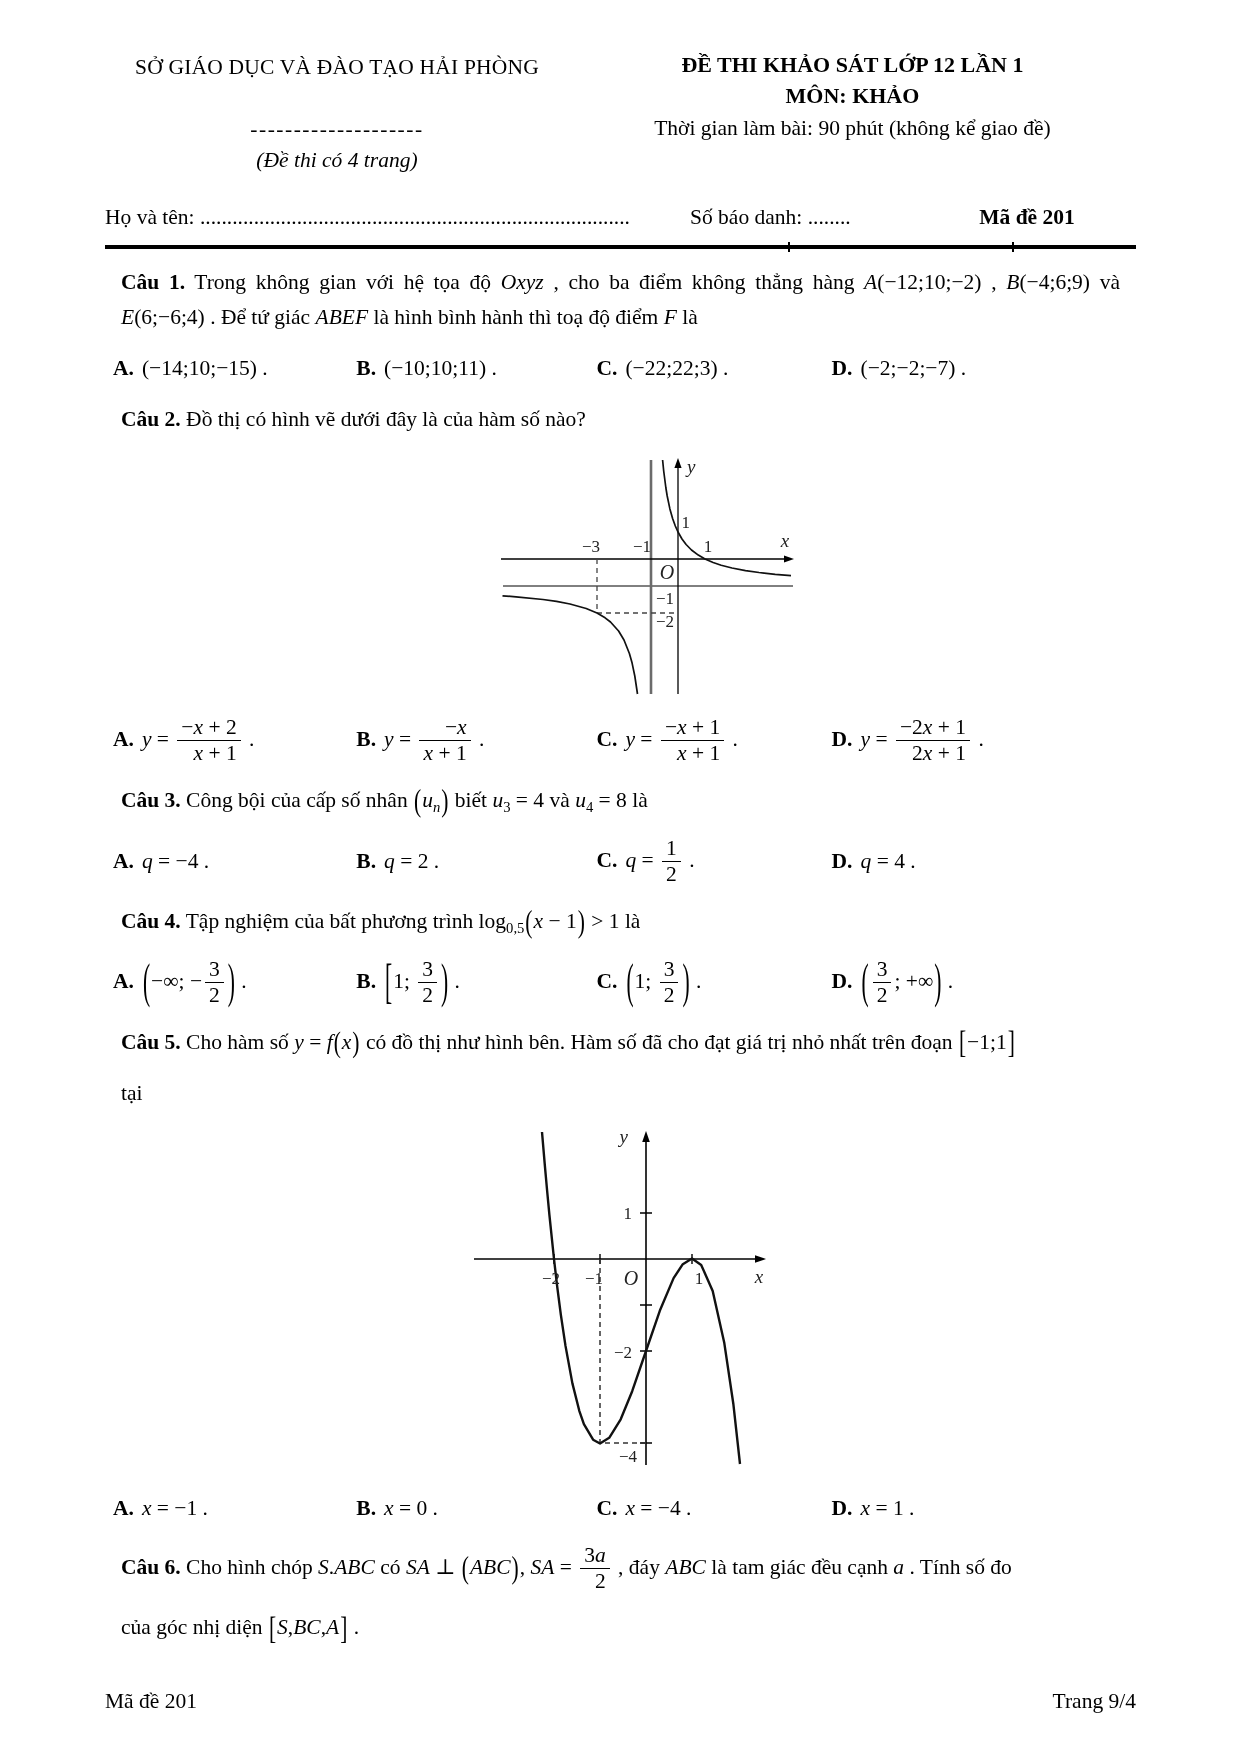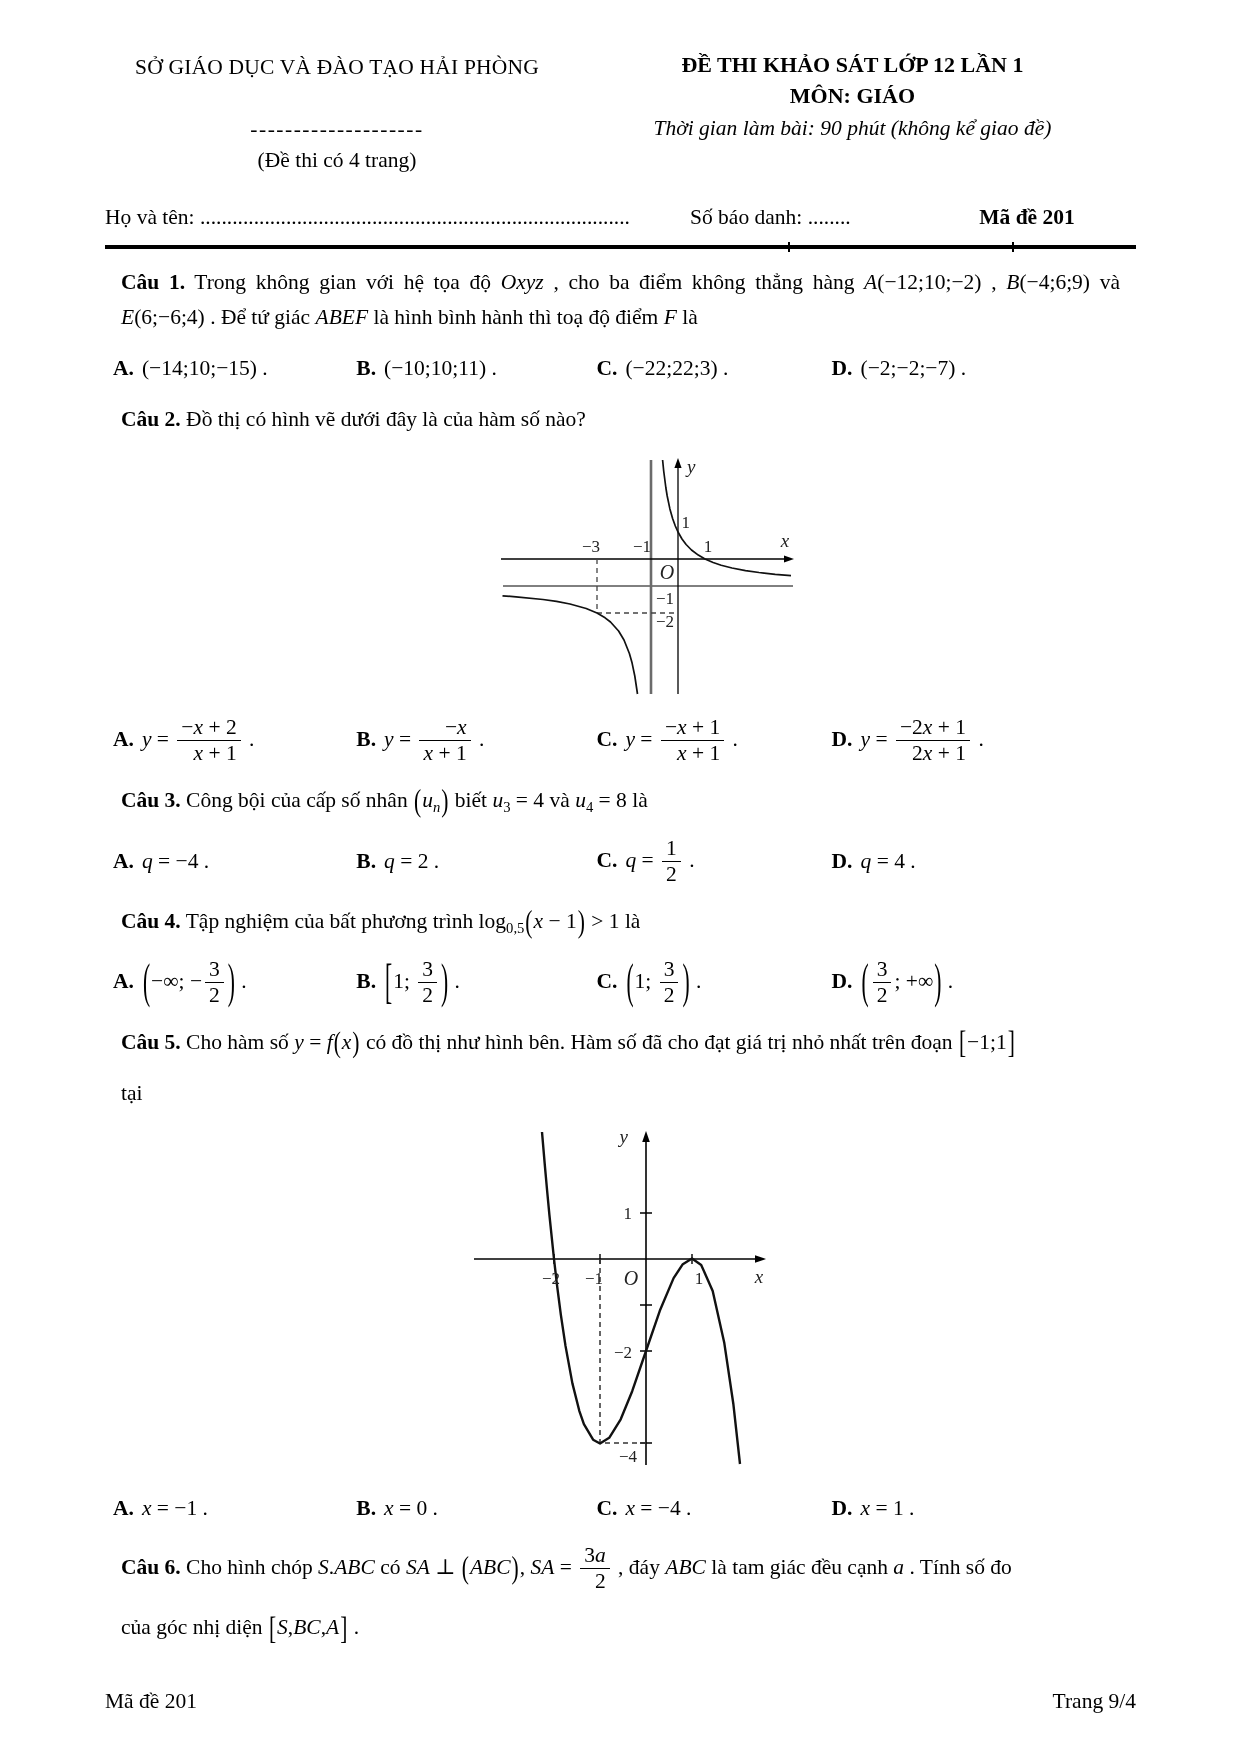--- a/index.html
+++ b/index.html
@@ -8,23 +8,23 @@
     position:relative;box-sizing:border-box;padding:50px 105px 16px 105px;
     font-family:"Liberation Serif","DejaVu Serif",serif;
     font-size:21.5px;line-height:1.64;
   }
   
   .hdr{display:flex;}
   .hcol-left{width:45%;text-align:center;}
   .hcol-right{width:55%;text-align:center;}
   .org{letter-spacing:.2px;}
   .dashes{margin-top:32px;letter-spacing:1.5px;line-height:1.2;}
-  .pagenote{}
+  .pagenote{font-style:italic;}
   .t1{font-weight:bold;font-size:22px;line-height:1.4;}
-  .time{font-style:italic;line-height:1.5;}
+  .time{line-height:1.5;}
   
   .info{display:flex;align-items:baseline;margin-top:22px;padding-bottom:9px;
         border-bottom:4px solid #000;position:relative;}
   .name{width:585px;white-space:nowrap;overflow:hidden;}
   .sbd{width:228px;white-space:nowrap;}
   .code{font-weight:bold;flex:1;text-align:center;white-space:nowrap;}
   .rt{position:absolute;bottom:-7px;width:2px;height:10px;background:#000;}
   .rt1{left:66.2%;}.rt2{left:88%;}
   
   p.jp{margin:0;text-align:justify;}
@@ -61,21 +61,21 @@
 <div class="page">
 
   <header class="hdr">
     <div class="hcol-left">
       <div class="org">SỞ GIÁO DỤC VÀ ĐÀO TẠO HẢI PHÒNG</div>
       <div class="dashes">--------------------</div>
       <div class="pagenote">(Đề thi có 4 trang)</div>
     </div>
     <div class="hcol-right">
       <div class="t1">ĐỀ THI KHẢO SÁT LỚP 12 LẦN 1</div>
-      <div class="t1">MÔN: GIÁO</div>
+      <div class="t1">MÔN: KHẢO</div>
       <div class="time">Thời gian làm bài: 90 phút (không kể giao đề)</div>
     </div>
   </header>
 
   <div class="info">
     <span class="name">Họ và tên: ................................................................................</span>
     <span class="sbd">Số báo danh: ........</span>
     <span class="code">Mã đề 201</span>
     <span class="rt rt1"></span>
     <span class="rt rt2"></span>

